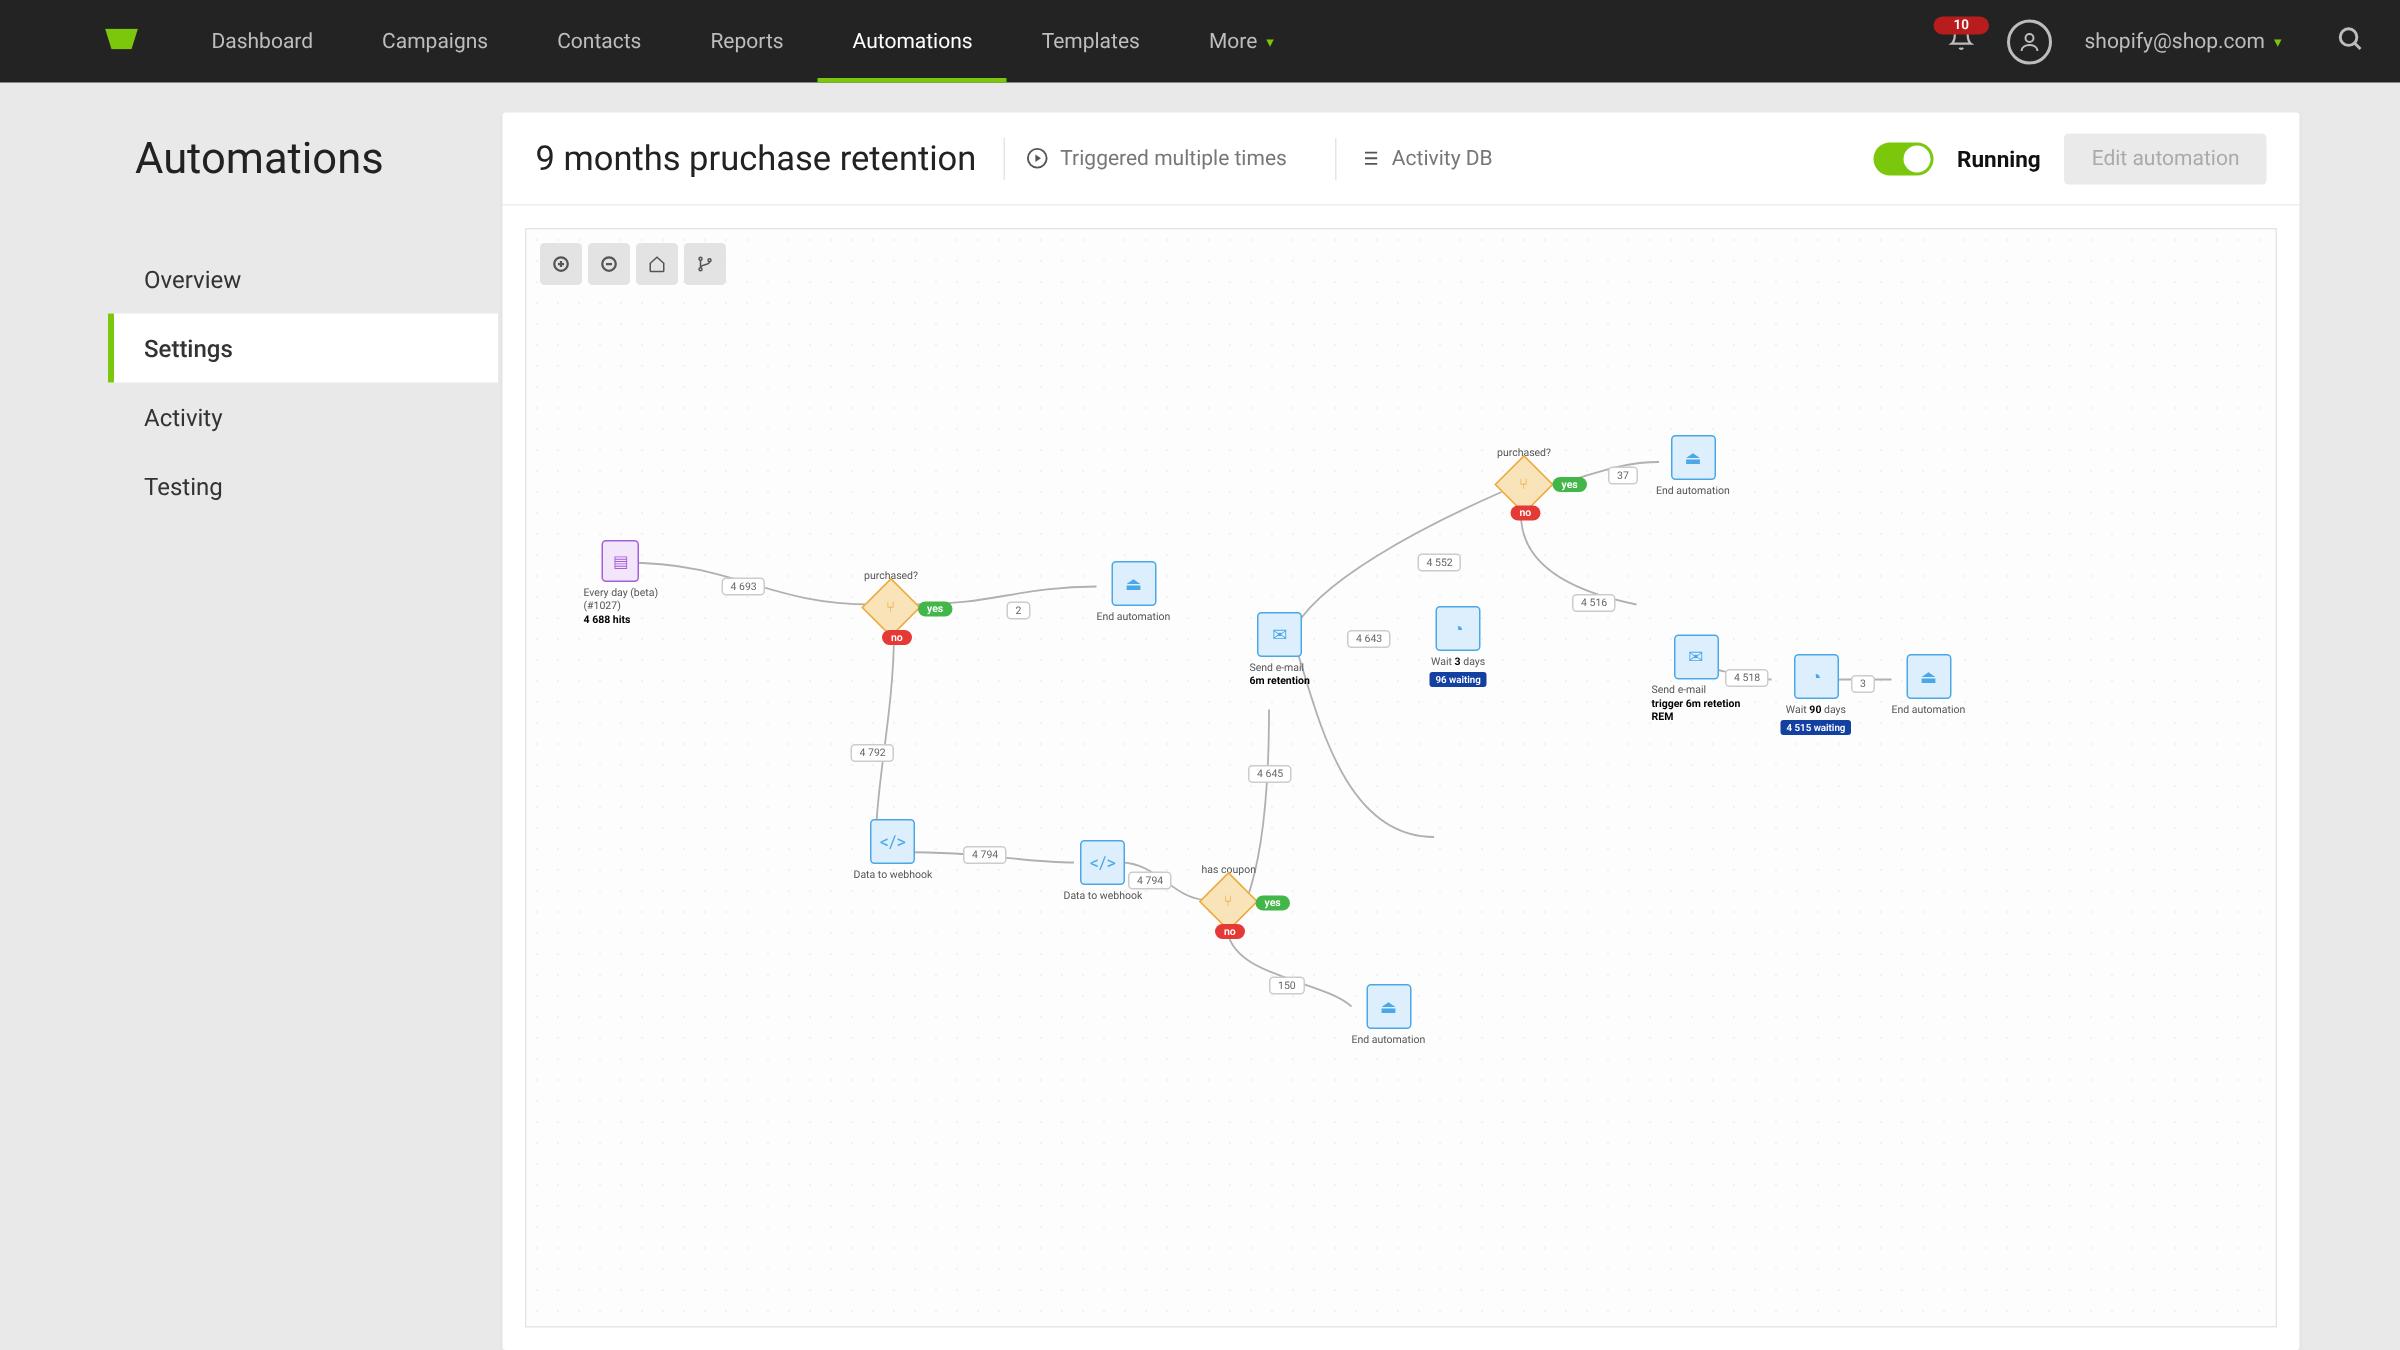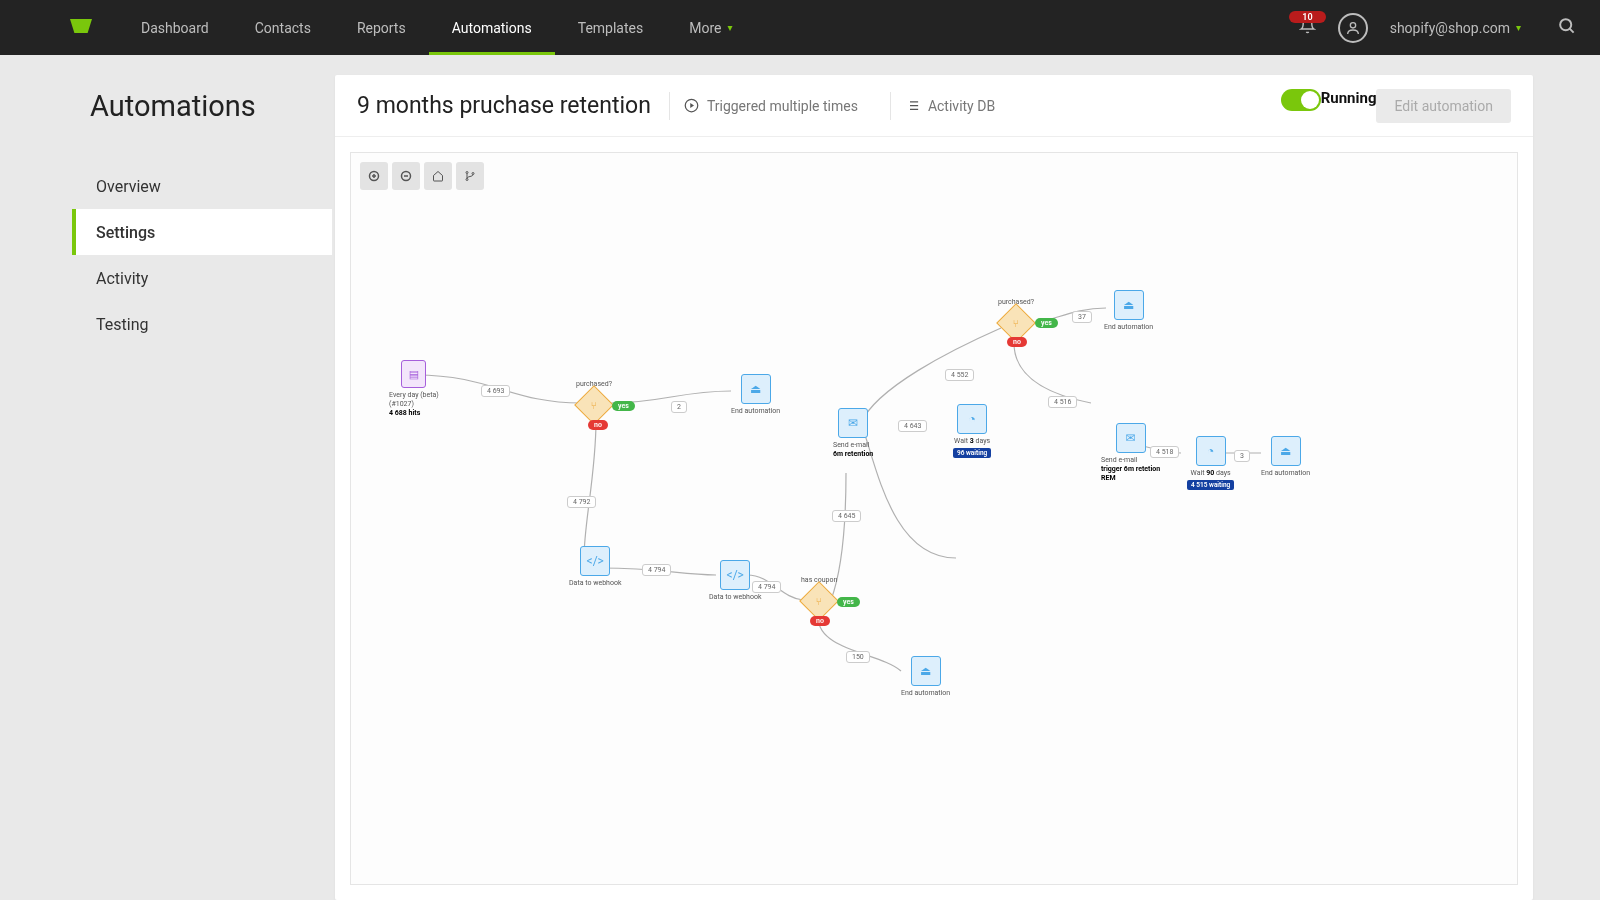--- a/index.html
+++ b/index.html
@@ -37,21 +37,21 @@
   .page-title{font-size:29px;color:#222;font-weight:400;margin:14px 0 40px 18px;}
   .side-item{height:46px;display:flex;align-items:center;padding-left:20px;font-size:16px;color:#333;cursor:pointer;border-left:4px solid transparent;}
   .side-item.active{background:#fff;border-left:4px solid var(--green);font-weight:500;}
 
   
   .panel{position:absolute;left:335px;top:75px;right:67px;bottom:0;background:#fff;border-radius:2px;box-shadow:0 1px 3px rgba(0,0,0,.05);display:flex;flex-direction:column;}
   .panel-head{height:62px;border-bottom:1px solid #eee;display:flex;align-items:center;padding:0 22px;gap:18px;}
   .atitle{font-size:23px;color:#222;font-weight:400;}
   .meta{color:#777;font-size:14px;display:flex;align-items:center;gap:8px;padding:0 14px;border-left:1px solid #e5e5e5;height:28px;}
   .meta svg,.meta .icn{color:#555;}
-  .head-right{margin-left:auto;display:flex;}
+  .head-right{margin-left:auto;display:flex;align-items:center;gap:16px;}
   .toggle{width:40px;height:22px;background:var(--green);border-radius:11px;position:relative;cursor:pointer;}
   .toggle::after{content:"";position:absolute;right:2px;top:2px;width:18px;height:18px;background:#fff;border-radius:50%;}
   .running{font-size:15px;font-weight:700;color:#111;}
   .editbtn{background:#eaeaea;color:#aaa;font-size:14px;padding:9px 18px;border-radius:3px;cursor:not-allowed;}
 
   
   .canvas-wrap{flex:1;position:relative;margin:15px;border:1px solid #e5e5e5;overflow:hidden;}
   .canvas{position:absolute;inset:0;
     background-color:#fdfdfd;
     background-image:radial-gradient(#d0d0d0 0.6px,transparent 0.6px);
@@ -79,20 +79,21 @@
   .pill.no{background:var(--red);}
   .badge-wait{background:var(--blue-dark);color:#fff;font-size:6.5px;padding:1px 4px;border-radius:2px;margin-top:2px;font-weight:600;}
 </style>
 </head>
 <body>
 
 <div class="topnav">
   <div class="logo"></div>
   <div class="nav-items" id="nav-items">
       <div class="nav-item">Dashboard</div>
+      <div class="nav-item">Campaigns</div>
       <div class="nav-item">Contacts</div>
       <div class="nav-item">Reports</div>
       <div class="nav-item active">Automations</div>
       <div class="nav-item">Templates</div>
       <div class="nav-item">More<span class="chev">▾</span></div>
     </div>
   <div class="nav-right">
     <div class="bell">
       <svg width="17" height="17" viewBox="0 0 24 24" fill="none" stroke="currentColor" stroke-width="2">
           <path d="M18 8a6 6 0 10-12 0c0 7-3 9-3 9h18s-3-2-3-9"></path>

